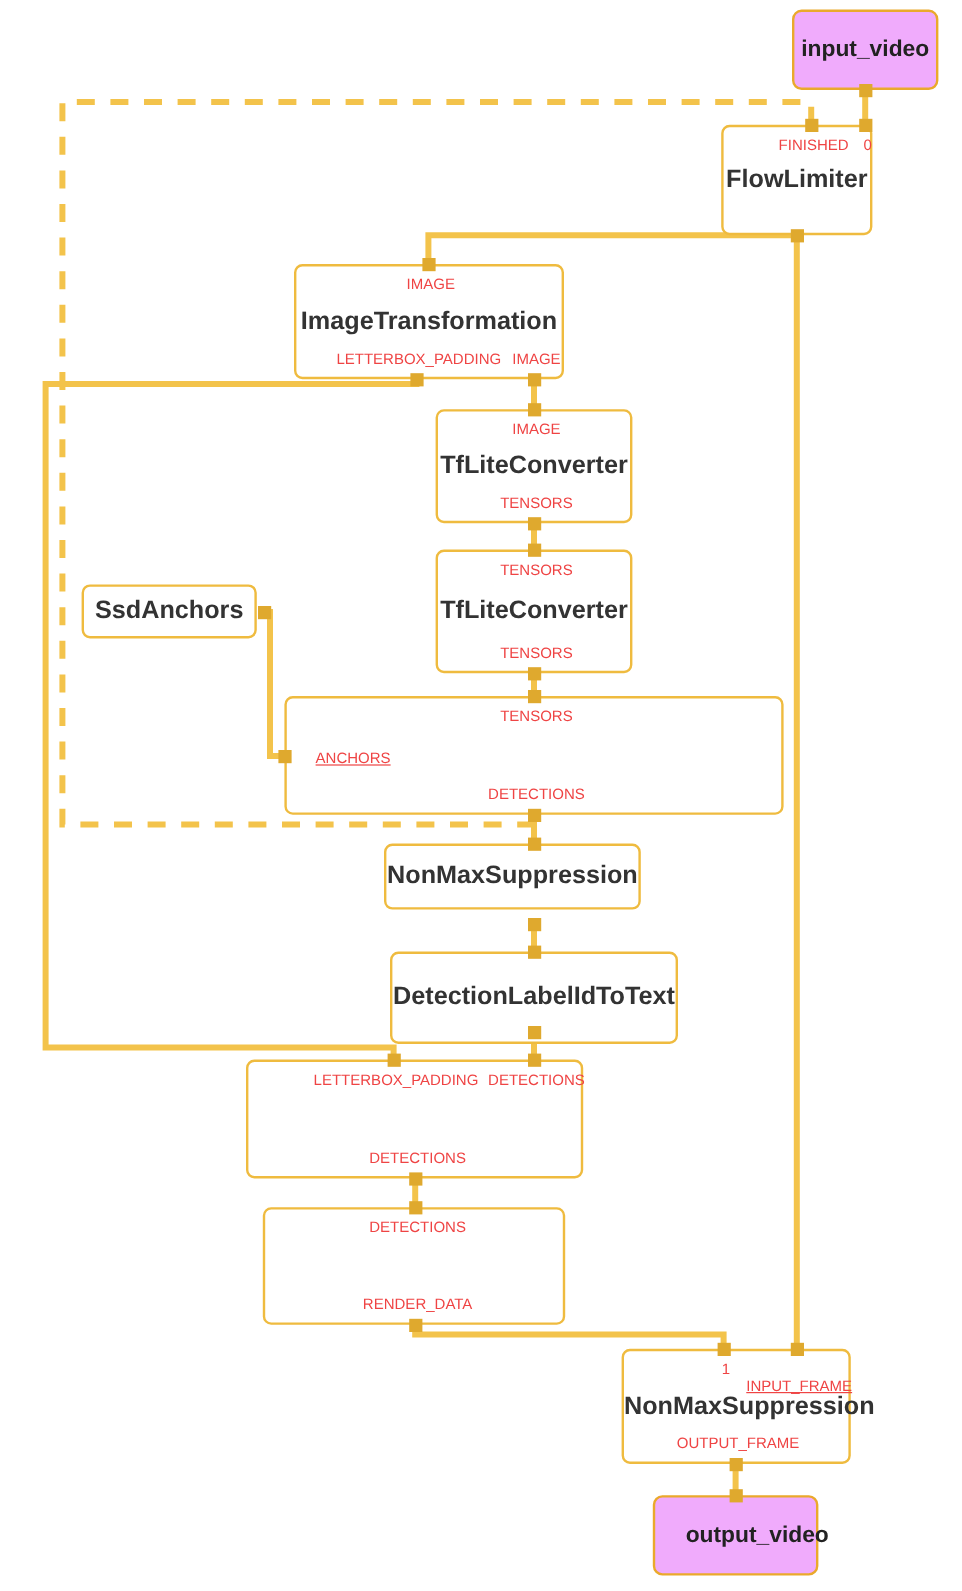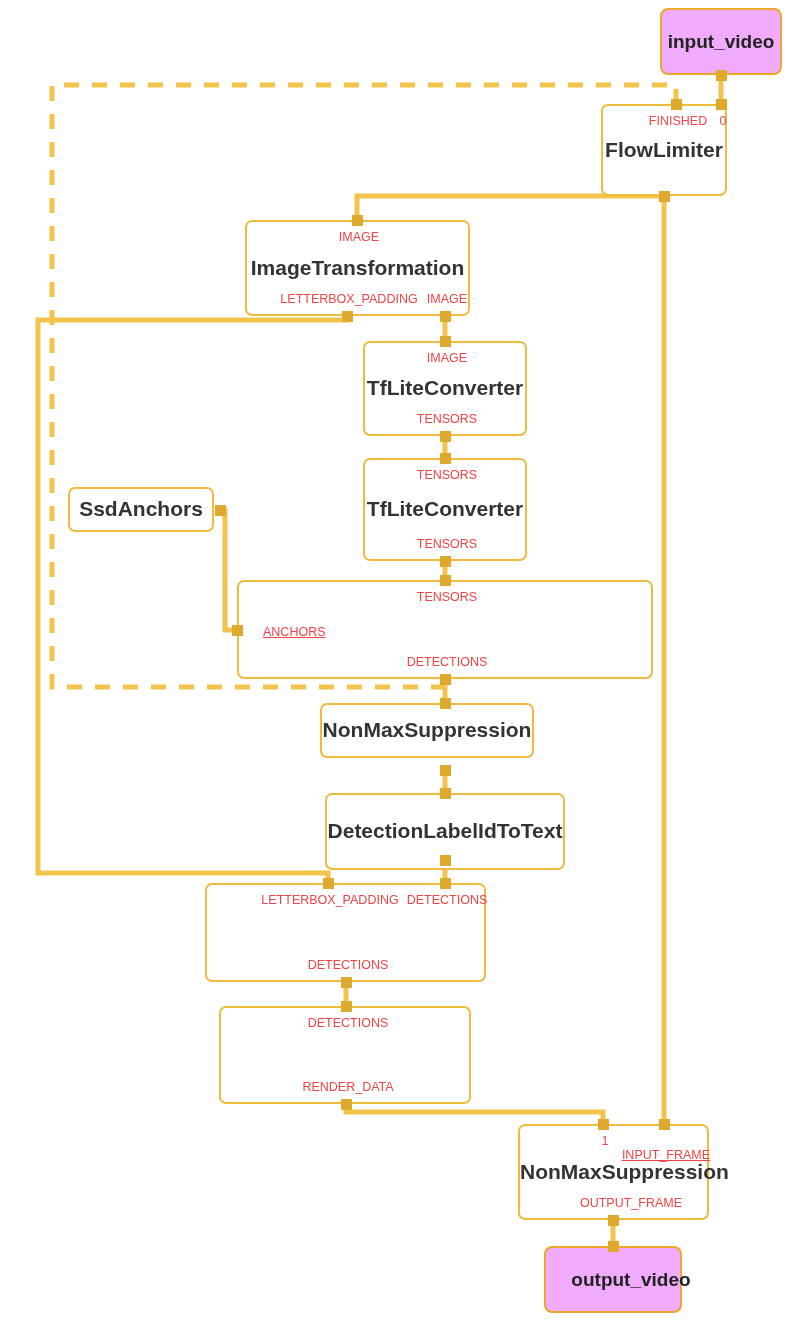--- a/index.html
+++ b/index.html
@@ -139,21 +139,21 @@
         <div class="port-label" style="left: 141px; bottom: 8px;">DETECTIONS</div>
       </div>
       <div class="node" style="left: 219px; top: 1006px; width: 252px; height: 98px;">
         <div class="port-label" style="left: 127px; top: 8px;">DETECTIONS</div>
         <div class="port-label" style="left: 127px; bottom: 8px;">RENDER_DATA</div>
       </div>
       <div class="node" style="left: 518px; top: 1124px; width: 191px; height: 96px;">
         <div class="node-title">NonMaxSuppression</div>
         <div class="port-label" style="left: 85px; top: 8px;">1</div>
         <div class="port-label" style="left: 146px; top: 22px; text-decoration: underline;">INPUT_FRAME</div>
-        <div class="port-label" style="left: 95px; bottom: 8px; margin-left: 16px;">OUTPUT_FRAME</div>
+        <div class="port-label" style="left: 95px; bottom: 8px;">OUTPUT_FRAME</div>
       </div>
       <div class="node stream" style="left: 544px; top: 1246px; width: 138px; height: 67px; padding-left: 36px;">
         <div class="node-title">output_video</div>
       </div>
     </div>
   <div id="nubs">
       <div class="nub" style="left: 715.5px; top: 69.5px;"></div>
       <div class="nub" style="left: 670.5px; top: 98.5px;"></div>
       <div class="nub" style="left: 715.5px; top: 98.5px;"></div>
       <div class="nub" style="left: 658.5px; top: 190.5px;"></div>

